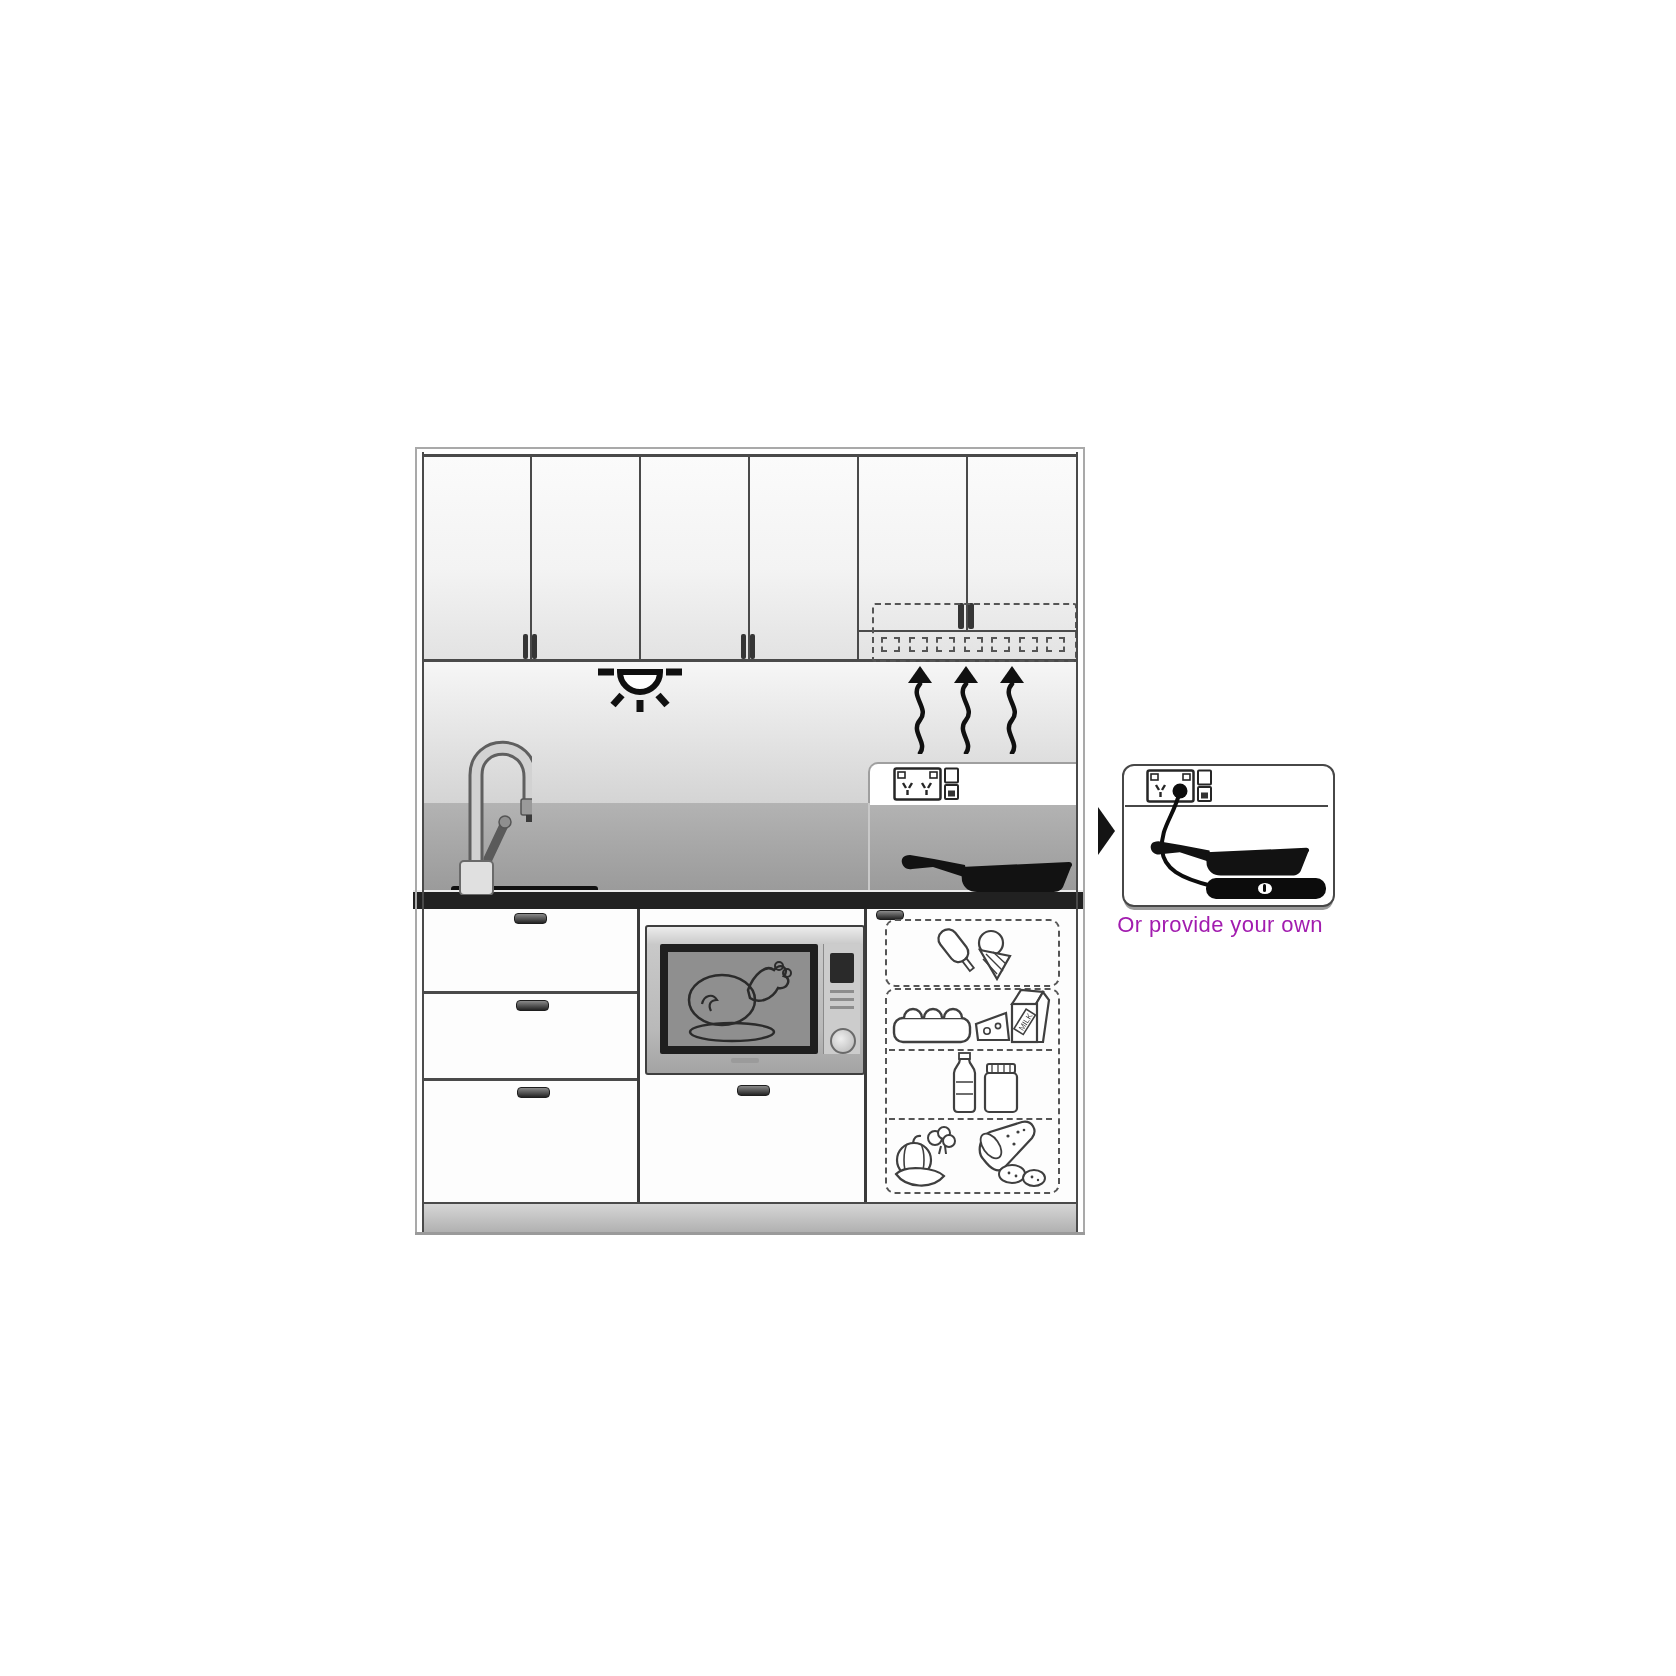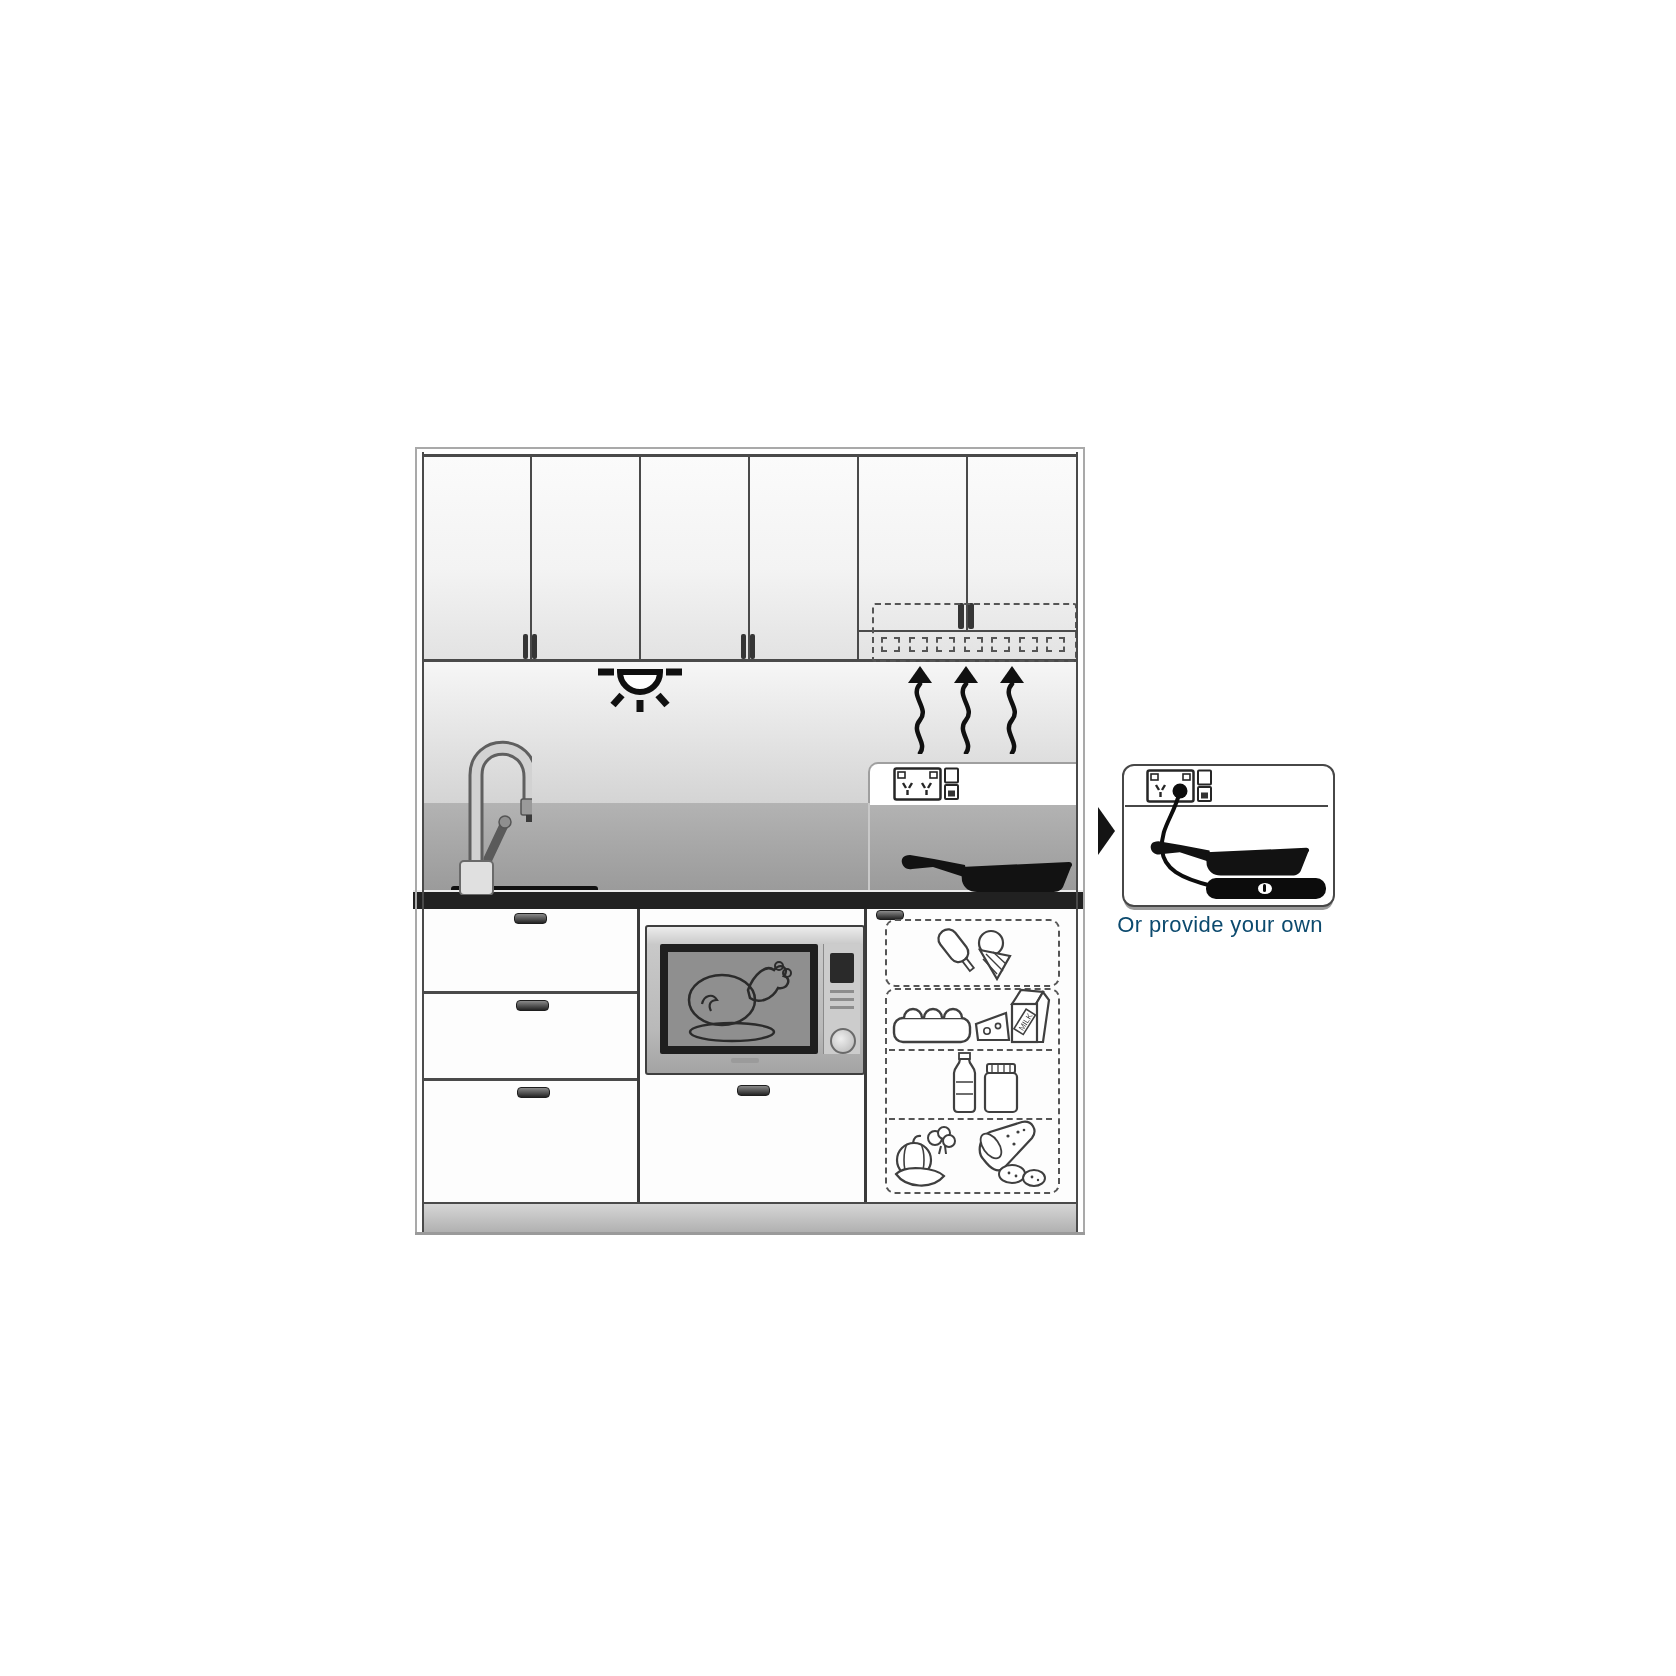--- a/index.html
+++ b/index.html
@@ -9,21 +9,21 @@
   .vline{background:#4a4a4a;width:2px;}
   .hline{background:#4a4a4a;height:3px;}
   .pull{display:flex;gap:4px;}
   .pull .bar{width:5px;height:25px;background:#353535;border-radius:2px;}
   .pull.big .bar{width:6px;height:26px;}
   .drawer-handle{width:31px;height:9px;border-radius:4px;border:1px solid #1e1e1e;
                  background:linear-gradient(180deg,#8a8a8a,#242424);}
   .dashedbox{border:2px dashed #555;border-radius:10px;background:transparent;}
   .slotrow{display:flex;justify-content:space-between;align-items:center;}
   .slot{width:15px;height:11px;border:2px dashed #555;}
-  .caption{font-size:22px;color:#0c4a6e;text-align:center;letter-spacing:.4px;}
+  .caption{font-size:22px;color:#a21caf;text-align:center;letter-spacing:.4px;}
   svg{display:block;}
 </style>
 </head>
 <body>
 
 <div class="canvas">
 
   <div class="abs" style="left:424px;top:456px;width:652px;height:206px;
               background:linear-gradient(180deg,#fbfbfb 0%,#f3f3f3 55%,#e2e2e2 100%);"></div>
   <div class="abs" style="left:424px;top:662px;width:652px;height:141px;

